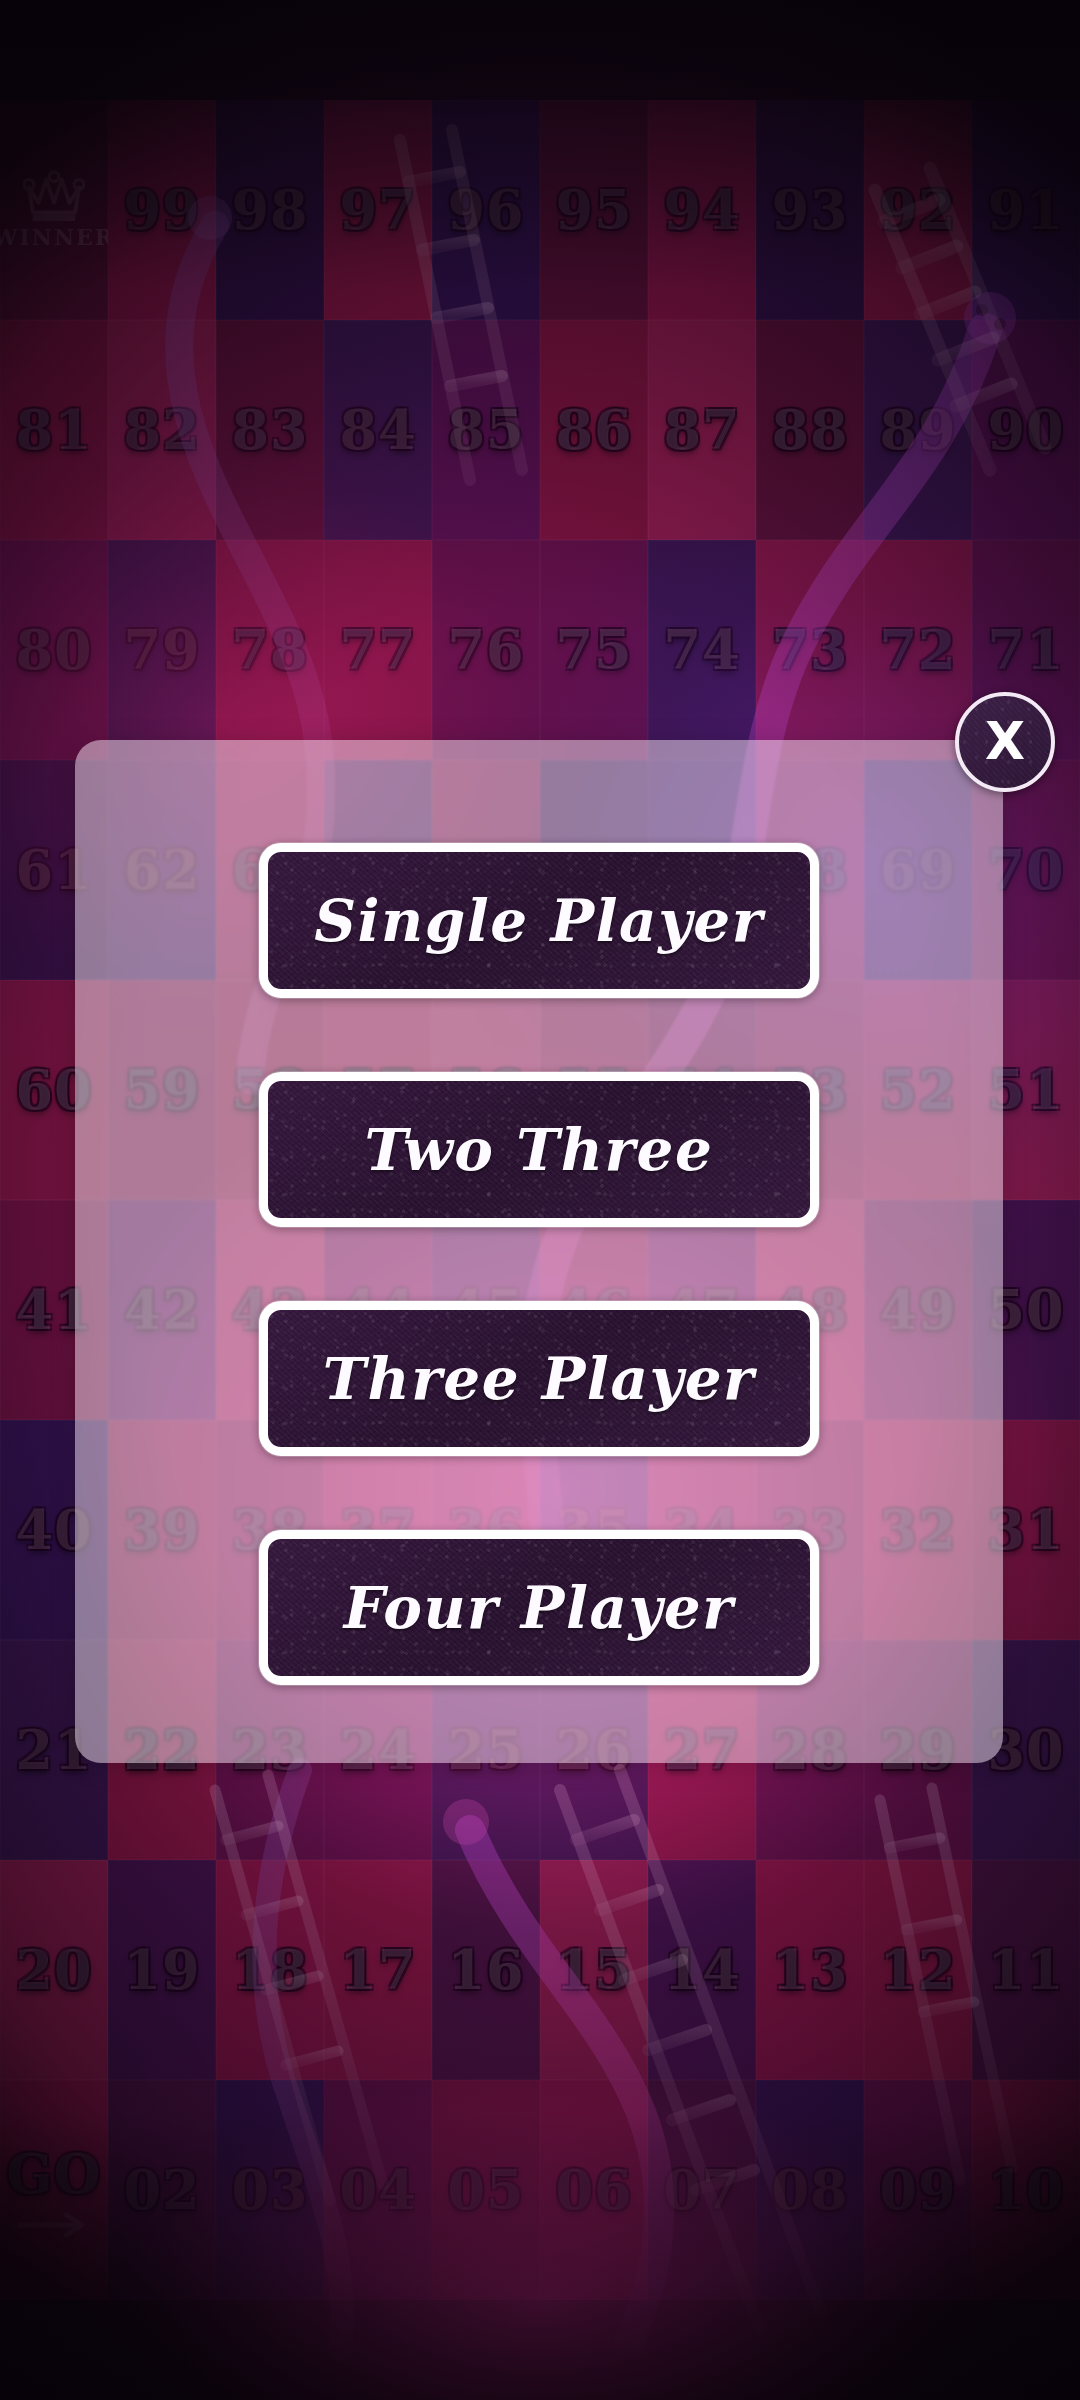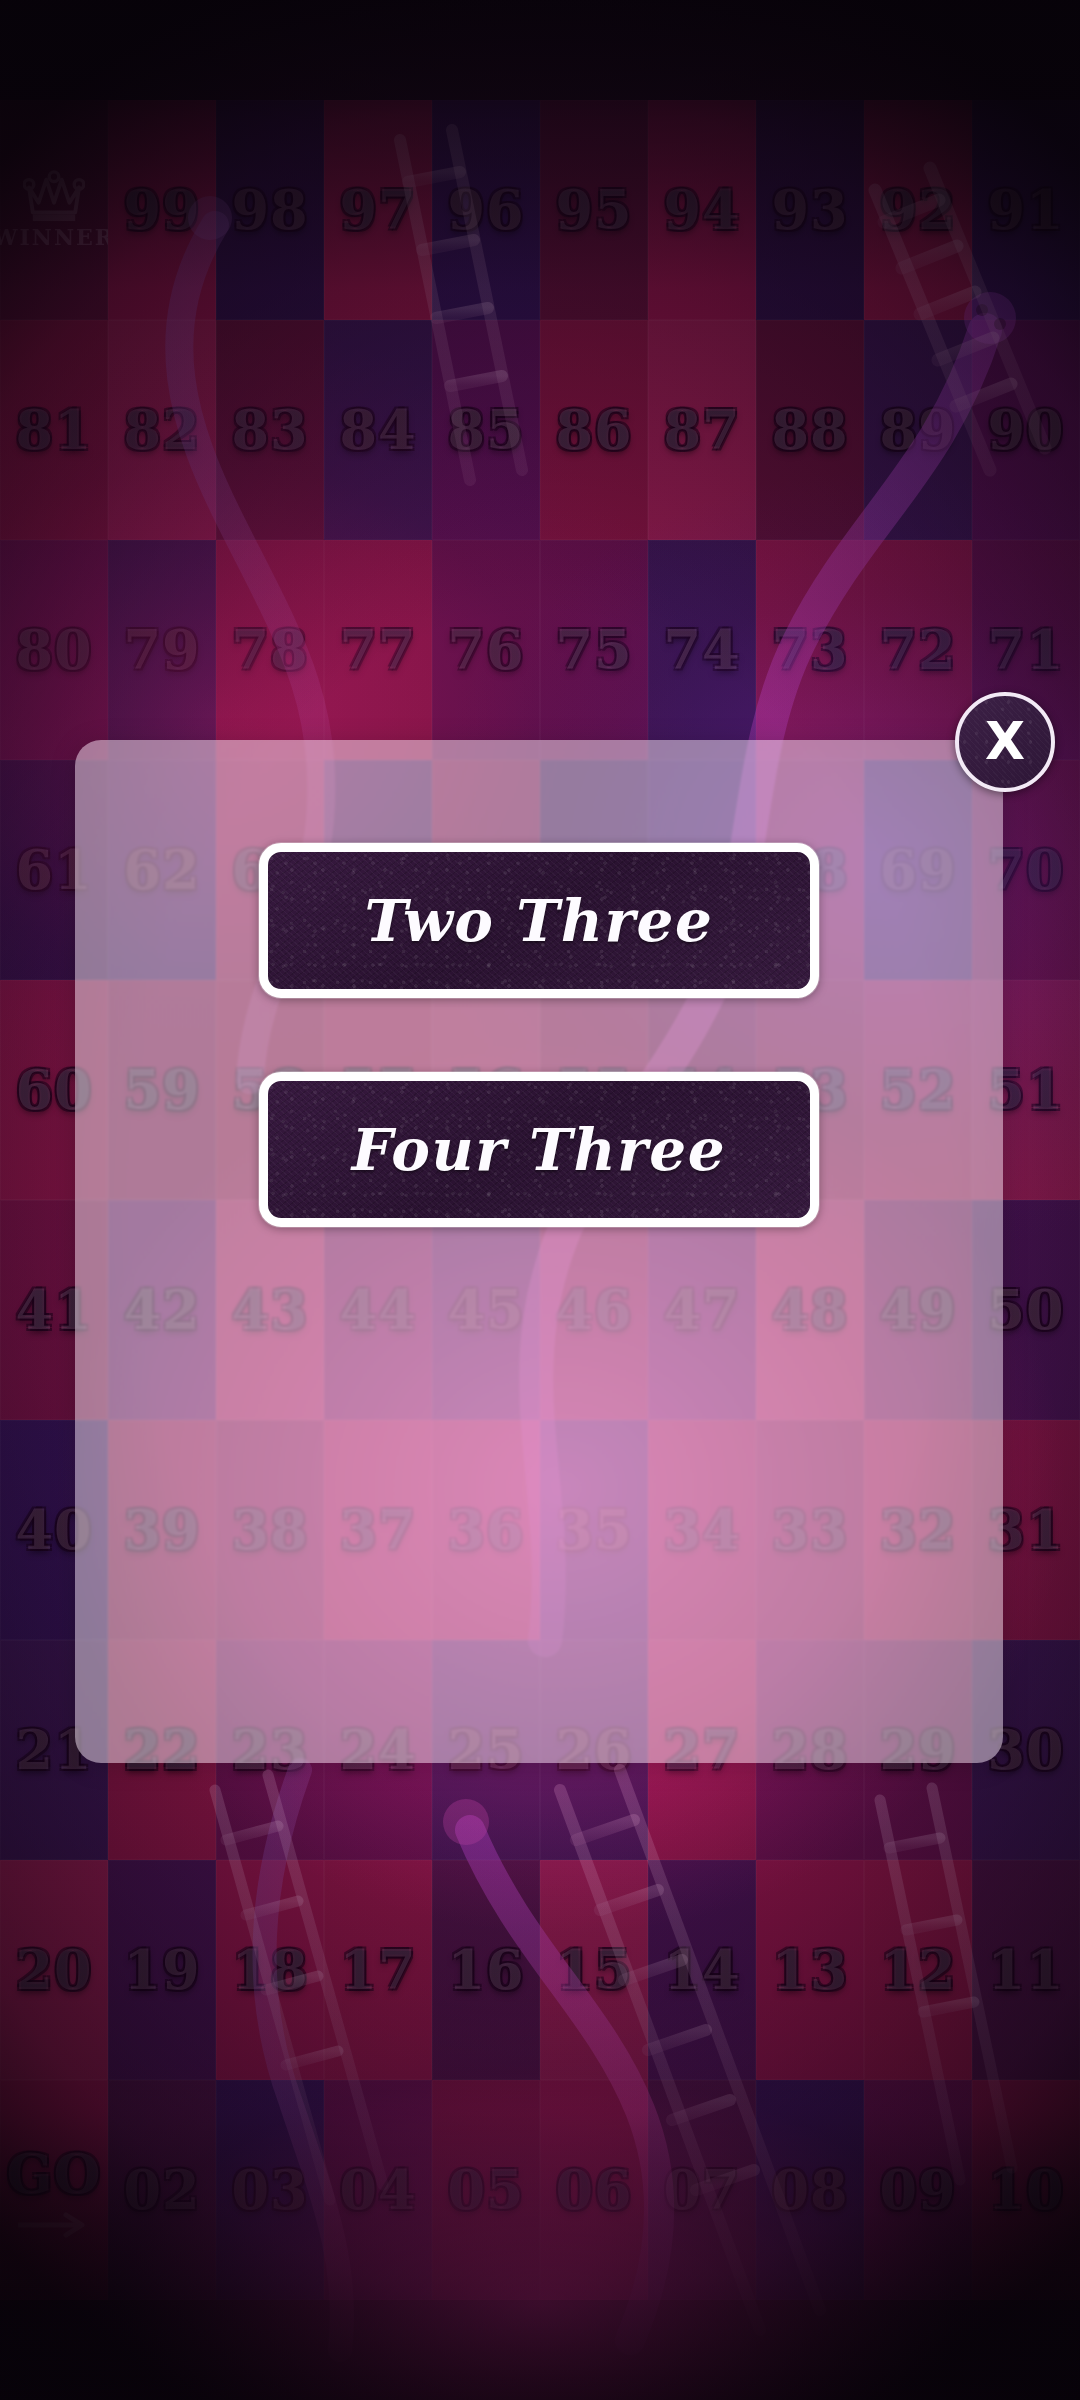--- a/index.html
+++ b/index.html
@@ -621,28 +621,34 @@
       </g>
     </svg>
 
     <div id="board-wash"></div>
     <div id="board-vignette"></div>
   </div>
 
   <div id="dialog-panel">
     <div id="btn-stack">
 
+      <div class="menu-btn">
+        <span class="menu-btn-label">Single Player</span>
+      </div>
 
       <div class="menu-btn">
         <span class="menu-btn-label">Two Three</span>
       </div>
 
-
       <div class="menu-btn">
-        <span class="menu-btn-label">Four Three</span>
+        <span class="menu-btn-label">Three Player</span>
+      </div>
+
+      <div class="menu-btn">
+        <span class="menu-btn-label">Four Player</span>
       </div>
 
     </div>
   </div>
 
   <div id="close-button">
     <span class="x-glyph">X</span>
   </div>
 
 </div>

